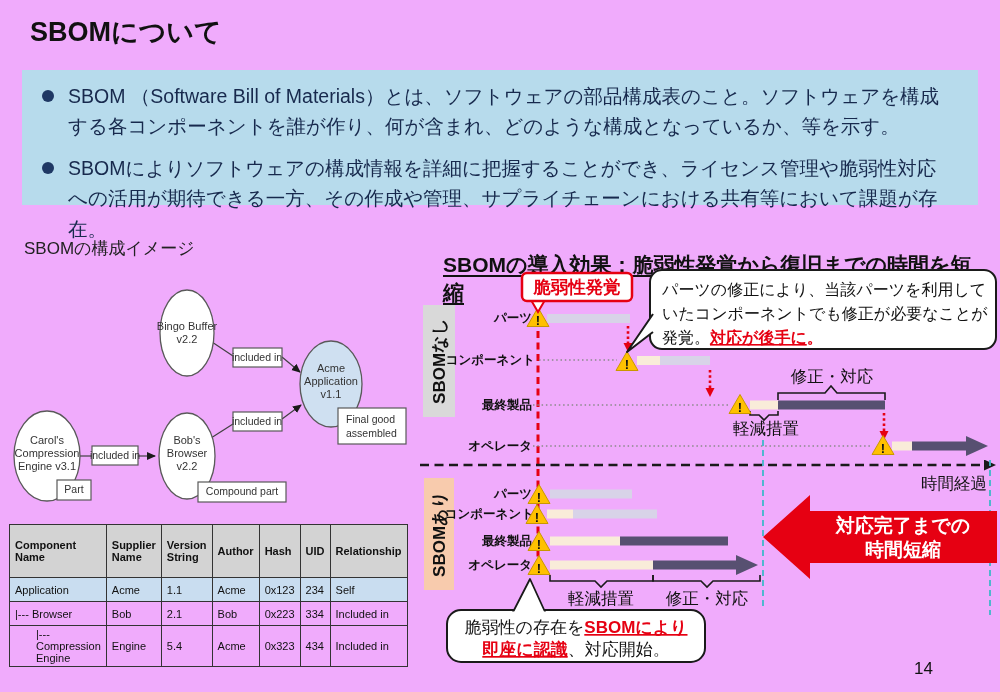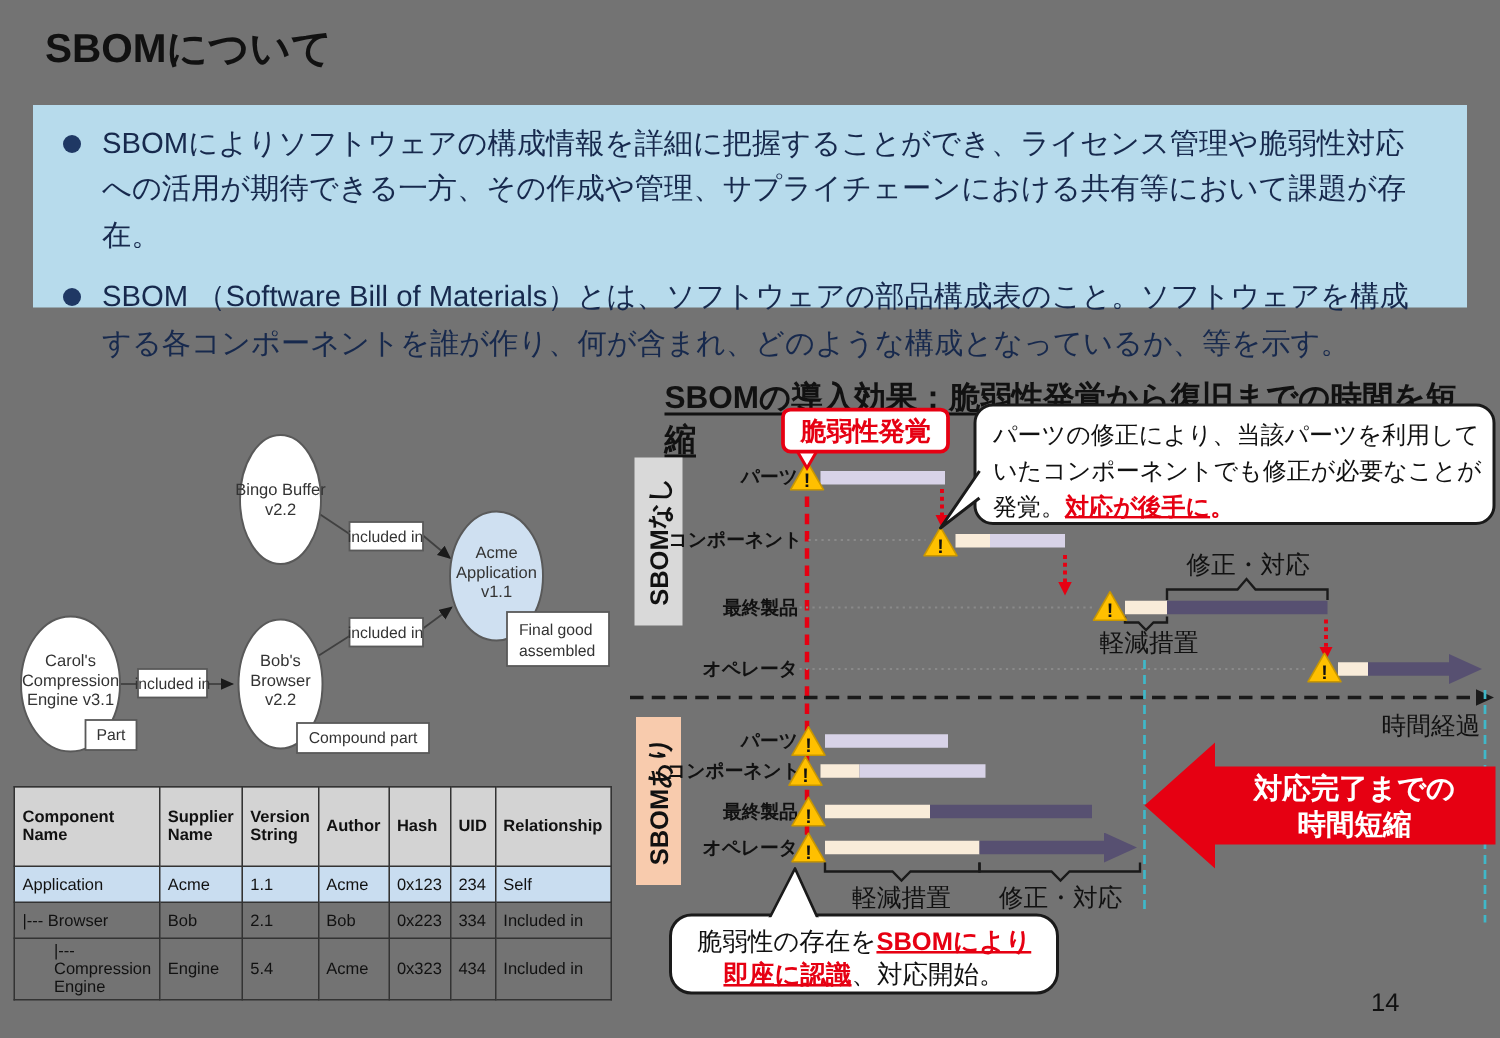--- a/index.html
+++ b/index.html
@@ -5,21 +5,21 @@
   :root{
     --summary-bg:#b7dbec; --accent-navy:#1f3864; --summary-text:#17294d;
     --bar-light:#d8d3e8; --bar-beige:#f9ecd9; --bar-dark:#575071;
     --warning-fill:#ffc000; --warning-border:#c99700; --red:#e60012;
     --without-bg:#d9d9d9; --with-bg:#f8cbad; --teal:#3fb8c9;
     --table-header-bg:#d3d3d3; --table-highlight-bg:#c9ddf0; --acme-fill:#cfe0f1;
   }
   *{margin:0;padding:0;box-sizing:border-box;}
   html,body{background:#888;}
   body{font-family:"Liberation Sans","DejaVu Sans",sans-serif;}
-  .slide{position:relative;width:1000px;height:692px;background:#737373;overflow:hidden;margin:0 auto;}
+  .slide{position:relative;width:1000px;height:692px;background:#f0abfc;overflow:hidden;margin:0 auto;}
   .page-title{position:absolute;left:30px;top:14px;font-size:27px;font-weight:bold;color:#111;}
   .summary-box{position:absolute;left:22px;top:70px;width:956px;height:135px;background:var(--summary-bg);}
   .bullet-item{display:flex;gap:14px;margin:11px 22px 0 20px;font-size:19.5px;line-height:1.56;color:var(--summary-text);}
   .bullet-dot{width:12px;height:12px;border-radius:50%;background:var(--accent-navy);flex:none;margin-top:9px;}
   .left-caption{position:absolute;left:24px;top:237px;font-size:17px;color:#222;}
   .right-title{position:absolute;left:443px;top:251px;width:545px;font-size:21px;font-weight:bold;color:#111;
     text-decoration:underline;text-underline-offset:3px;}
   .sbom-diagram{position:absolute;left:10px;top:272px;}
   .timeline-svg{position:absolute;left:420px;top:262px;}
   .sbom-table{position:absolute;left:9px;top:524px;width:390px;border-collapse:collapse;font-size:11px;color:#111;}
@@ -55,28 +55,29 @@
 </head>
 <body>
 
 <div class="slide">
 
   <div class="page-title">SBOMについて</div>
 
   <div class="summary-box">
     <div class="bullet-item">
       <span class="bullet-dot"></span>
-      <span>SBOMによりソフトウェアの構成情報を詳細に把握することができ、ライセンス管理や脆弱性対応への活用が期待できる一方、その作成や管理、サプライチェーンにおける共有等において課題が存在。</span>
+      <span>SBOM （Software Bill of Materials）とは、ソフトウェアの部品構成表のこと。ソフトウェアを構成する各コンポーネントを誰が作り、何が含まれ、どのような構成となっているか、等を示す。</span>
     </div>
     <div class="bullet-item">
       <span class="bullet-dot"></span>
-      <span>SBOM （Software Bill of Materials）とは、ソフトウェアの部品構成表のこと。ソフトウェアを構成する各コンポーネントを誰が作り、何が含まれ、どのような構成となっているか、等を示す。</span>
+      <span>SBOMによりソフトウェアの構成情報を詳細に把握することができ、ライセンス管理や脆弱性対応への活用が期待できる一方、その作成や管理、サプライチェーンにおける共有等において課題が存在。</span>
     </div>
   </div>
 
+  <div class="left-caption">SBOMの構成イメージ</div>
   <div class="right-title">SBOMの導入効果：脆弱性発覚から復旧までの時間を短縮</div>
 
   <svg class="sbom-diagram" width="400" height="238" viewBox="0 0 400 238">
     <defs>
       <marker id="arrowBlackSmall" markerUnits="userSpaceOnUse" markerWidth="10" markerHeight="9" refX="8" refY="4" orient="auto">
         <path d="M0,0 L9,4 L0,8 Z" fill="#1a1a1a"></path>
       </marker>
     </defs>
 
     <line class="diag-line" x1="202" y1="70" x2="223" y2="84"></line>

